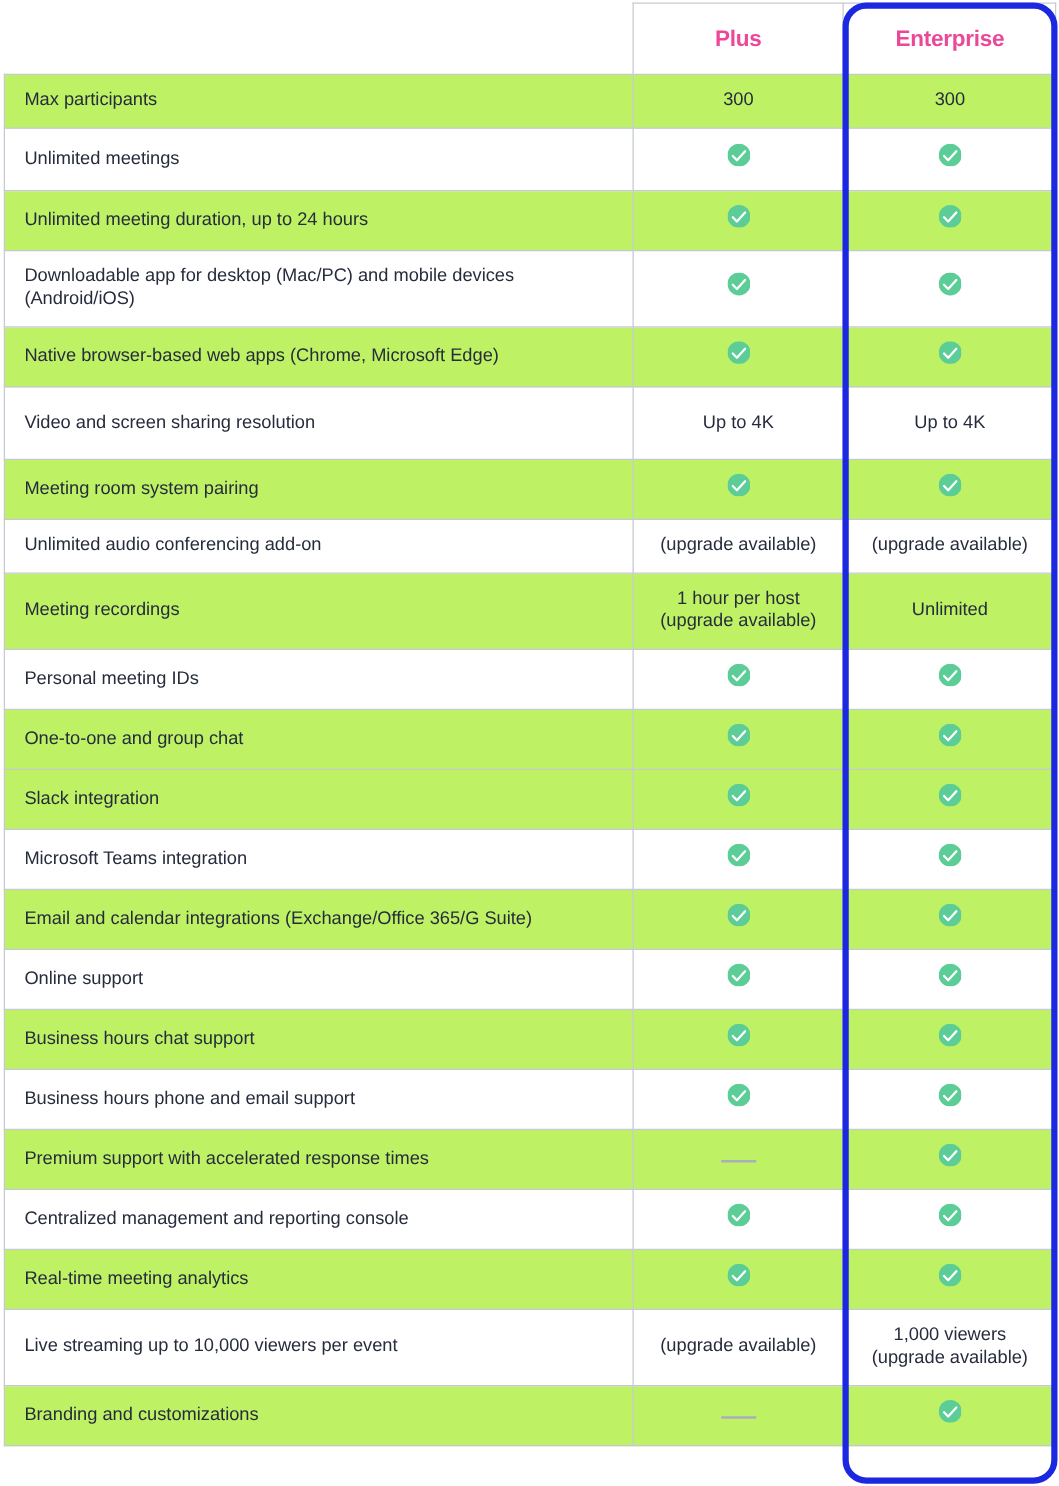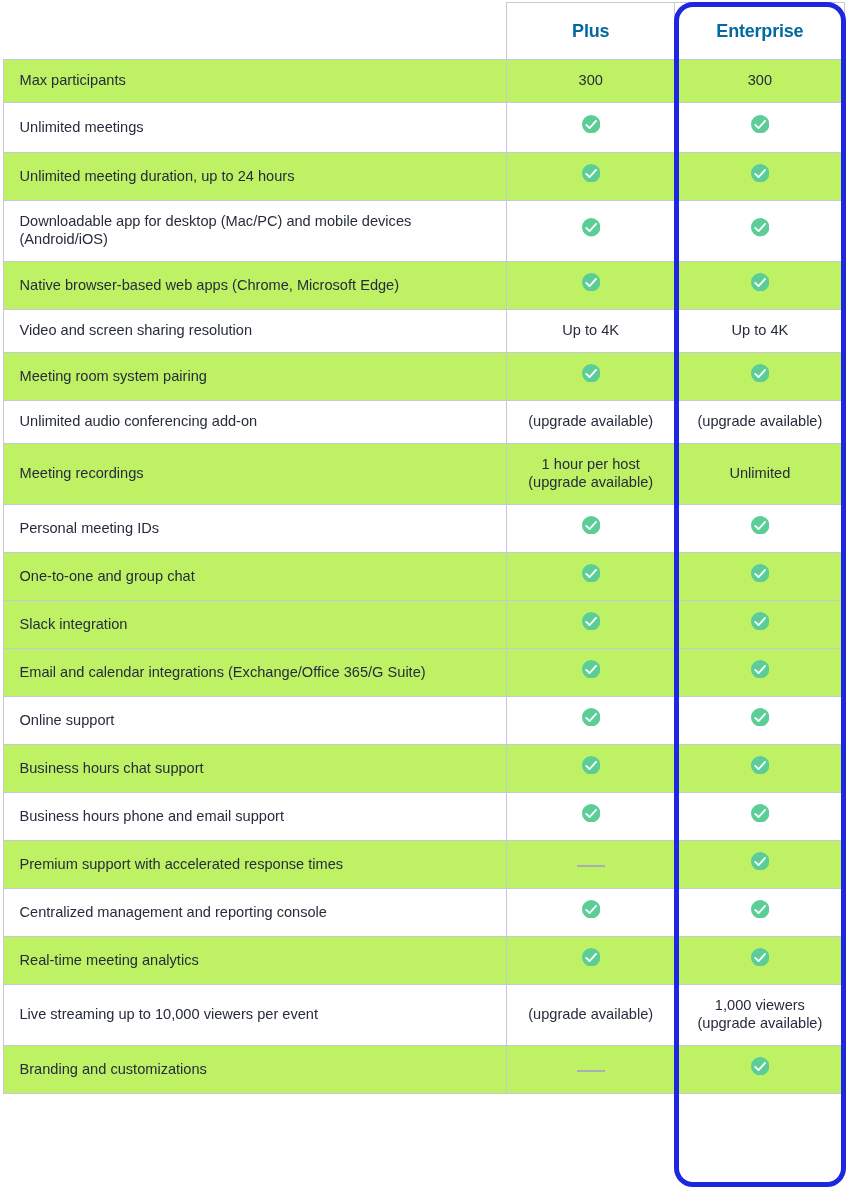--- a/index.html
+++ b/index.html
@@ -36,21 +36,21 @@
   col.c-feature { width: 503px; }
   col.c-plus    { width: 168.4px; }
   col.c-ent     { width: 170px; }
 
   thead th {
     padding: 0;
     height: 56px;
     vertical-align: middle;
     font-size: 18px;
     font-weight: bold;
-    color: #0369a1;
+    color: #ec4899;
     letter-spacing: -0.2px;
   }
   th.h-feature {
     border: 0;
     background: transparent;
   }
   th.h-plus, th.h-ent {
     border: 1px solid #c8cad1;
     border-bottom: 1px solid #c6c9d4;
     background: #ffffff;
@@ -187,21 +187,21 @@
               <path d="M4.6 10.7 L8.2 14.3 L15.3 6.5" fill="none" stroke="#ffffff" stroke-width="1.95" stroke-linecap="round" stroke-linejoin="round"></path>
             </svg>
           </td>
           <td class="v-cell v-ent">
             <svg class="check" viewBox="0 0 20 20">
               <circle cx="10" cy="10" r="10" fill="#5ccd97"></circle>
               <path d="M4.6 10.7 L8.2 14.3 L15.3 6.5" fill="none" stroke="#ffffff" stroke-width="1.95" stroke-linecap="round" stroke-linejoin="round"></path>
             </svg>
           </td>
         </tr>
-        <tr class="" style="height: 43px;">
+        <tr class="" style="height: 58px;">
           <td class="f-cell">Video and screen sharing resolution</td>
           <td class="v-cell">
             <span class="vline">Up to 4K</span>
           </td>
           <td class="v-cell v-ent">
             <span class="vline">Up to 4K</span>
           </td>
         </tr>
         <tr class="alt" style="height: 48px;">
           <td class="f-cell">Meeting room system pairing</td>
@@ -262,20 +262,35 @@
           </td>
           <td class="v-cell v-ent">
             <svg class="check" viewBox="0 0 20 20">
               <circle cx="10" cy="10" r="10" fill="#5ccd97"></circle>
               <path d="M4.6 10.7 L8.2 14.3 L15.3 6.5" fill="none" stroke="#ffffff" stroke-width="1.95" stroke-linecap="round" stroke-linejoin="round"></path>
             </svg>
           </td>
         </tr>
         <tr class="alt" style="height: 48px;">
           <td class="f-cell">Slack integration</td>
+          <td class="v-cell">
+            <svg class="check" viewBox="0 0 20 20">
+              <circle cx="10" cy="10" r="10" fill="#5ccd97"></circle>
+              <path d="M4.6 10.7 L8.2 14.3 L15.3 6.5" fill="none" stroke="#ffffff" stroke-width="1.95" stroke-linecap="round" stroke-linejoin="round"></path>
+            </svg>
+          </td>
+          <td class="v-cell v-ent">
+            <svg class="check" viewBox="0 0 20 20">
+              <circle cx="10" cy="10" r="10" fill="#5ccd97"></circle>
+              <path d="M4.6 10.7 L8.2 14.3 L15.3 6.5" fill="none" stroke="#ffffff" stroke-width="1.95" stroke-linecap="round" stroke-linejoin="round"></path>
+            </svg>
+          </td>
+        </tr>
+        <tr class="" style="height: 48px;">
+          <td class="f-cell">Microsoft Teams integration</td>
           <td class="v-cell">
             <svg class="check" viewBox="0 0 20 20">
               <circle cx="10" cy="10" r="10" fill="#5ccd97"></circle>
               <path d="M4.6 10.7 L8.2 14.3 L15.3 6.5" fill="none" stroke="#ffffff" stroke-width="1.95" stroke-linecap="round" stroke-linejoin="round"></path>
             </svg>
           </td>
           <td class="v-cell v-ent">
             <svg class="check" viewBox="0 0 20 20">
               <circle cx="10" cy="10" r="10" fill="#5ccd97"></circle>
               <path d="M4.6 10.7 L8.2 14.3 L15.3 6.5" fill="none" stroke="#ffffff" stroke-width="1.95" stroke-linecap="round" stroke-linejoin="round"></path>

